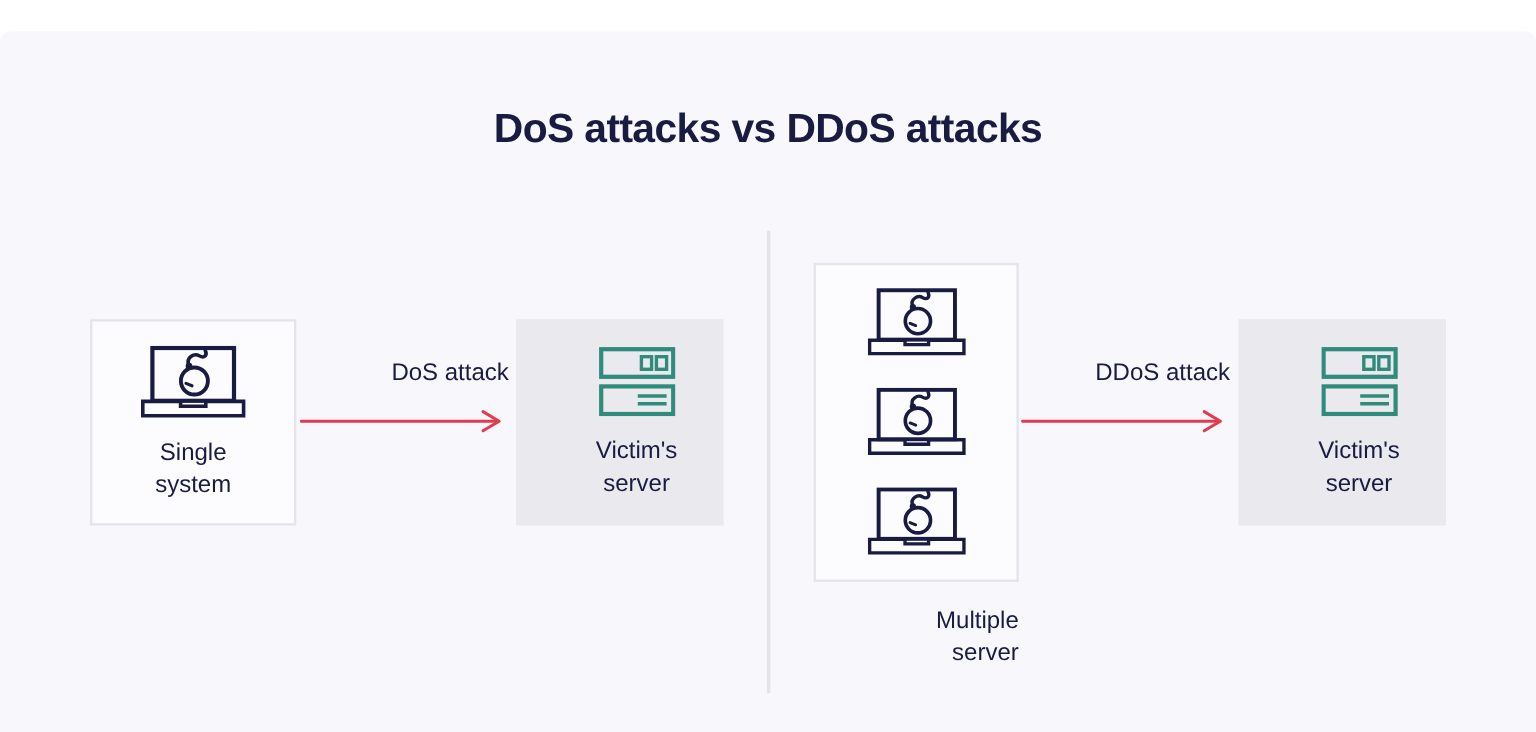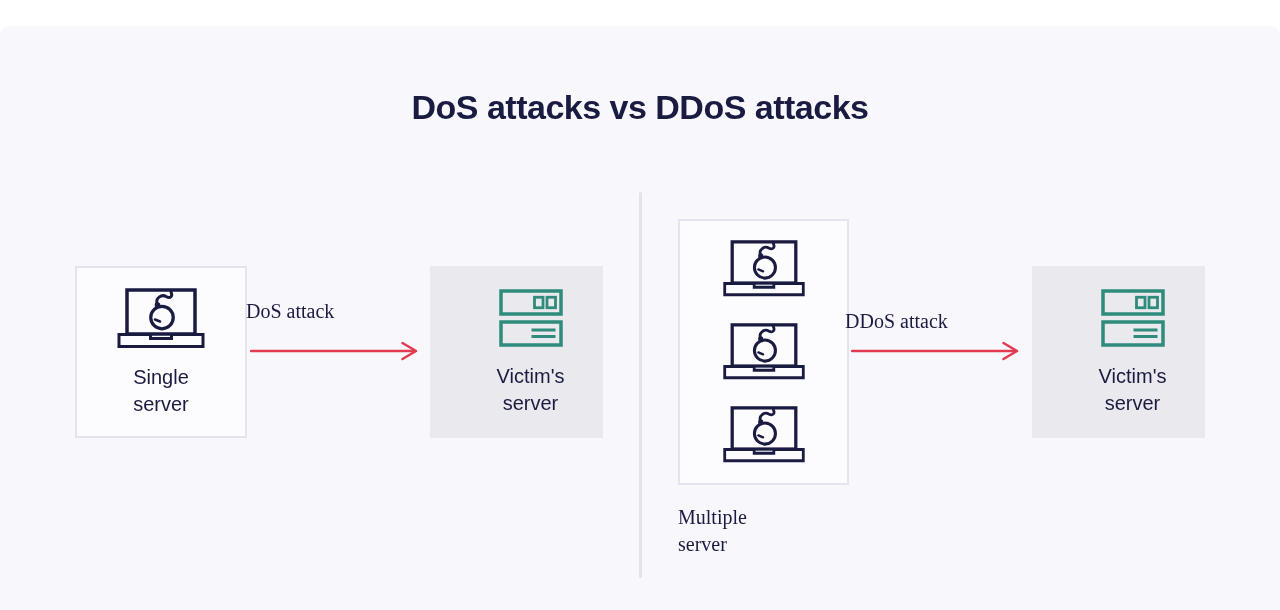--- a/index.html
+++ b/index.html
@@ -70,28 +70,27 @@
     text-align:center;
     color:var(--ink);
     max-width:110px;
   }
   .box-single .node-label{ margin-top:14px; }
   .box.target .node-label{ margin-top:16px; max-width:96px; }
 
   .floating-label{
     position:absolute;
     font-size:20px;
-    text-align:left;
-    color:var(--ink);
-    font-family:Liberation Serif, serif;
+    text-align:right;
+    color:var(--ink);
   }
   .label-multiple{ left:678px; top:478px; width:171px; line-height:27px; }
   .label-multiple span{ display:inline-block; max-width:120px; }
   .label-dos{ left:246px; top:274px; width:178px; }
-  .label-ddos{ left:845px; top:284px; width:180px; }
+  .label-ddos{ left:845px; top:274px; width:180px; }
 
   .arrow{
     position:absolute;
     width:170px;
     height:22px;
   }
   .arrow-dos{ left:250px; top:314px; }
   .arrow-ddos{ left:851px; top:314px; }
 
   .divider{
@@ -120,21 +119,21 @@
     <span class="icon-wrap">
       <svg width="88" height="62" viewBox="0 0 88 62" fill="none">
         <rect class="stroke-ink" x="10" y="2" width="68" height="44" stroke-width="3.5"></rect>
         <path class="stroke-ink" d="M2 46.5 H33.5 V50.5 H54.5 V46.5 H86 V58.5 H2 Z" stroke-width="3"></path>
         <circle class="stroke-ink" cx="45" cy="29.5" r="11.25" stroke-width="3.25"></circle>
         <path class="stroke-ink" d="M38 31.5 L43 33.5" stroke-width="2.6" stroke-linecap="round"></path>
         <circle class="fill-ink" cx="40.5" cy="17" r="2.8"></circle>
         <path class="stroke-ink" d="M40.5 16.5 C37.5 10 45 6 49 8.5 C53.5 11 56 8 54 4" stroke-width="3" stroke-linecap="round"></path>
       </svg>
     </span>
-    <div class="node-label">Single server</div>
+    <div class="node-label">Single system</div>
   </div>
 
   <div class="floating-label label-dos">DoS attack</div>
 
   <div class="arrow arrow-dos">
     <span>
       <svg width="170" height="22" viewBox="0 0 170 22" fill="none">
         <line class="stroke-arrow" x1="1" y1="11" x2="165" y2="11" stroke-width="2.5" stroke-linecap="round"></line>
         <polyline class="stroke-arrow" points="152.5 3, 166 11, 152.5 19" stroke-width="2.5" stroke-linecap="round" stroke-linejoin="round"></polyline>
       </svg>

